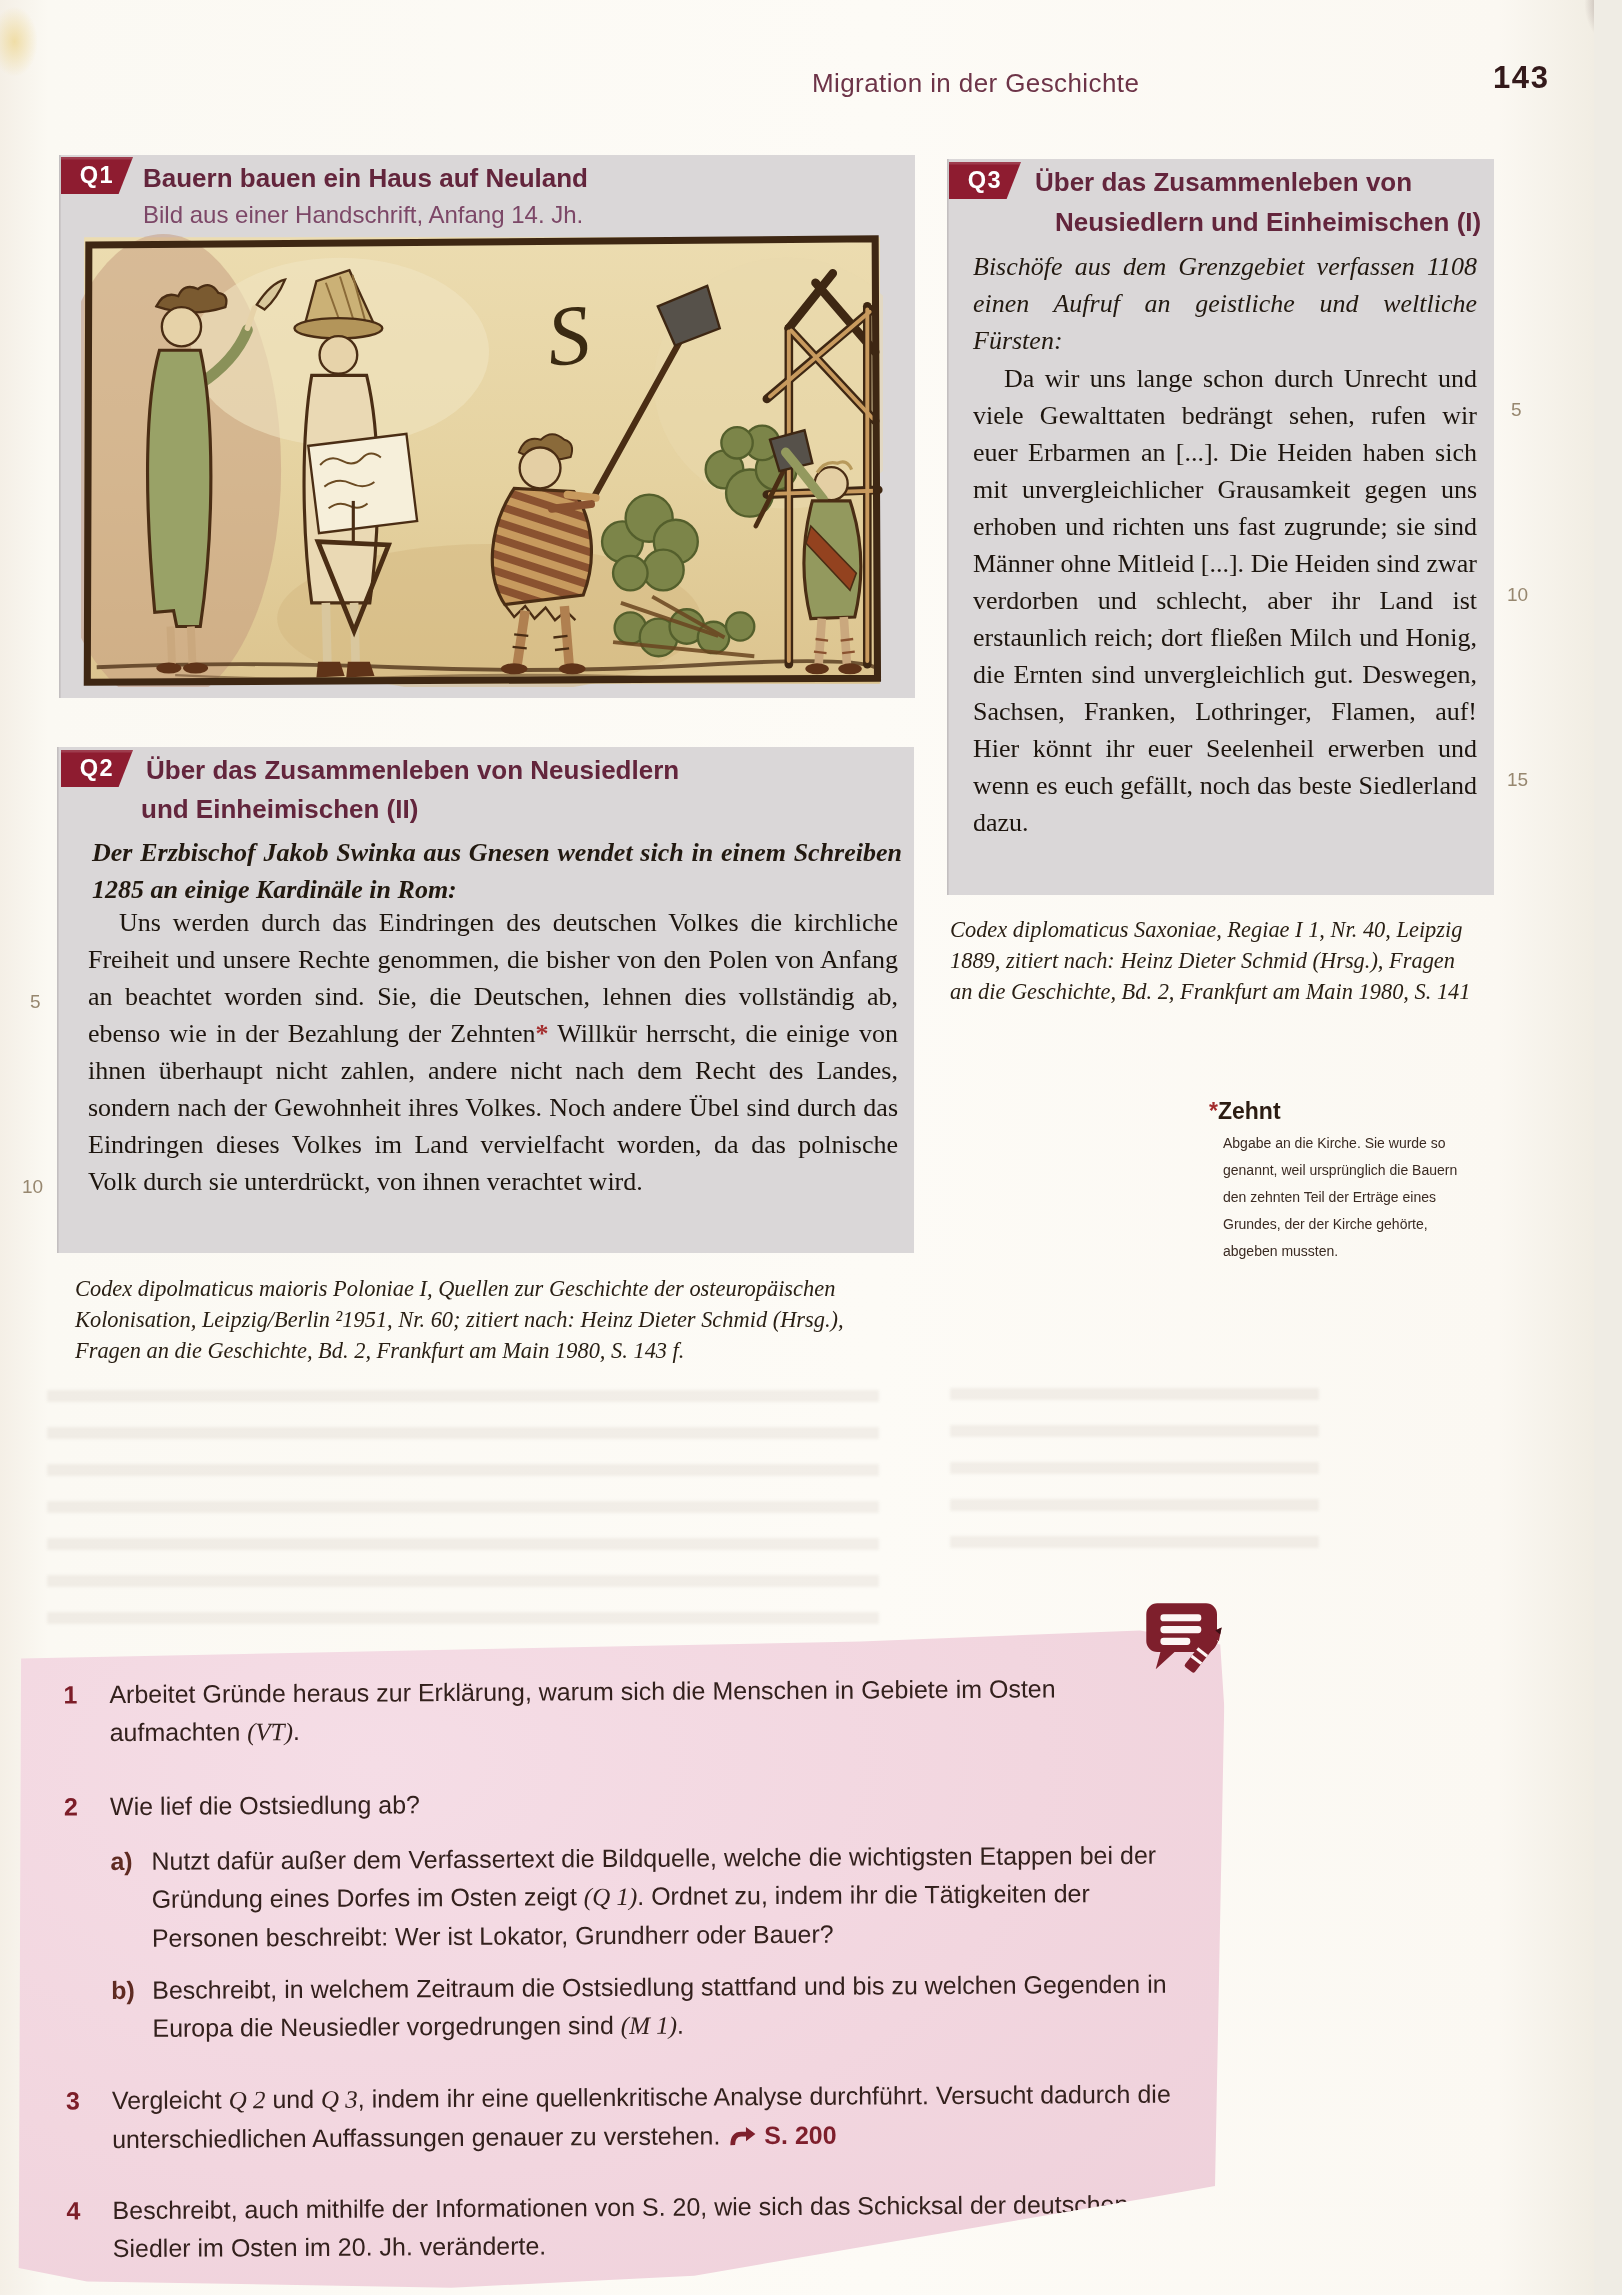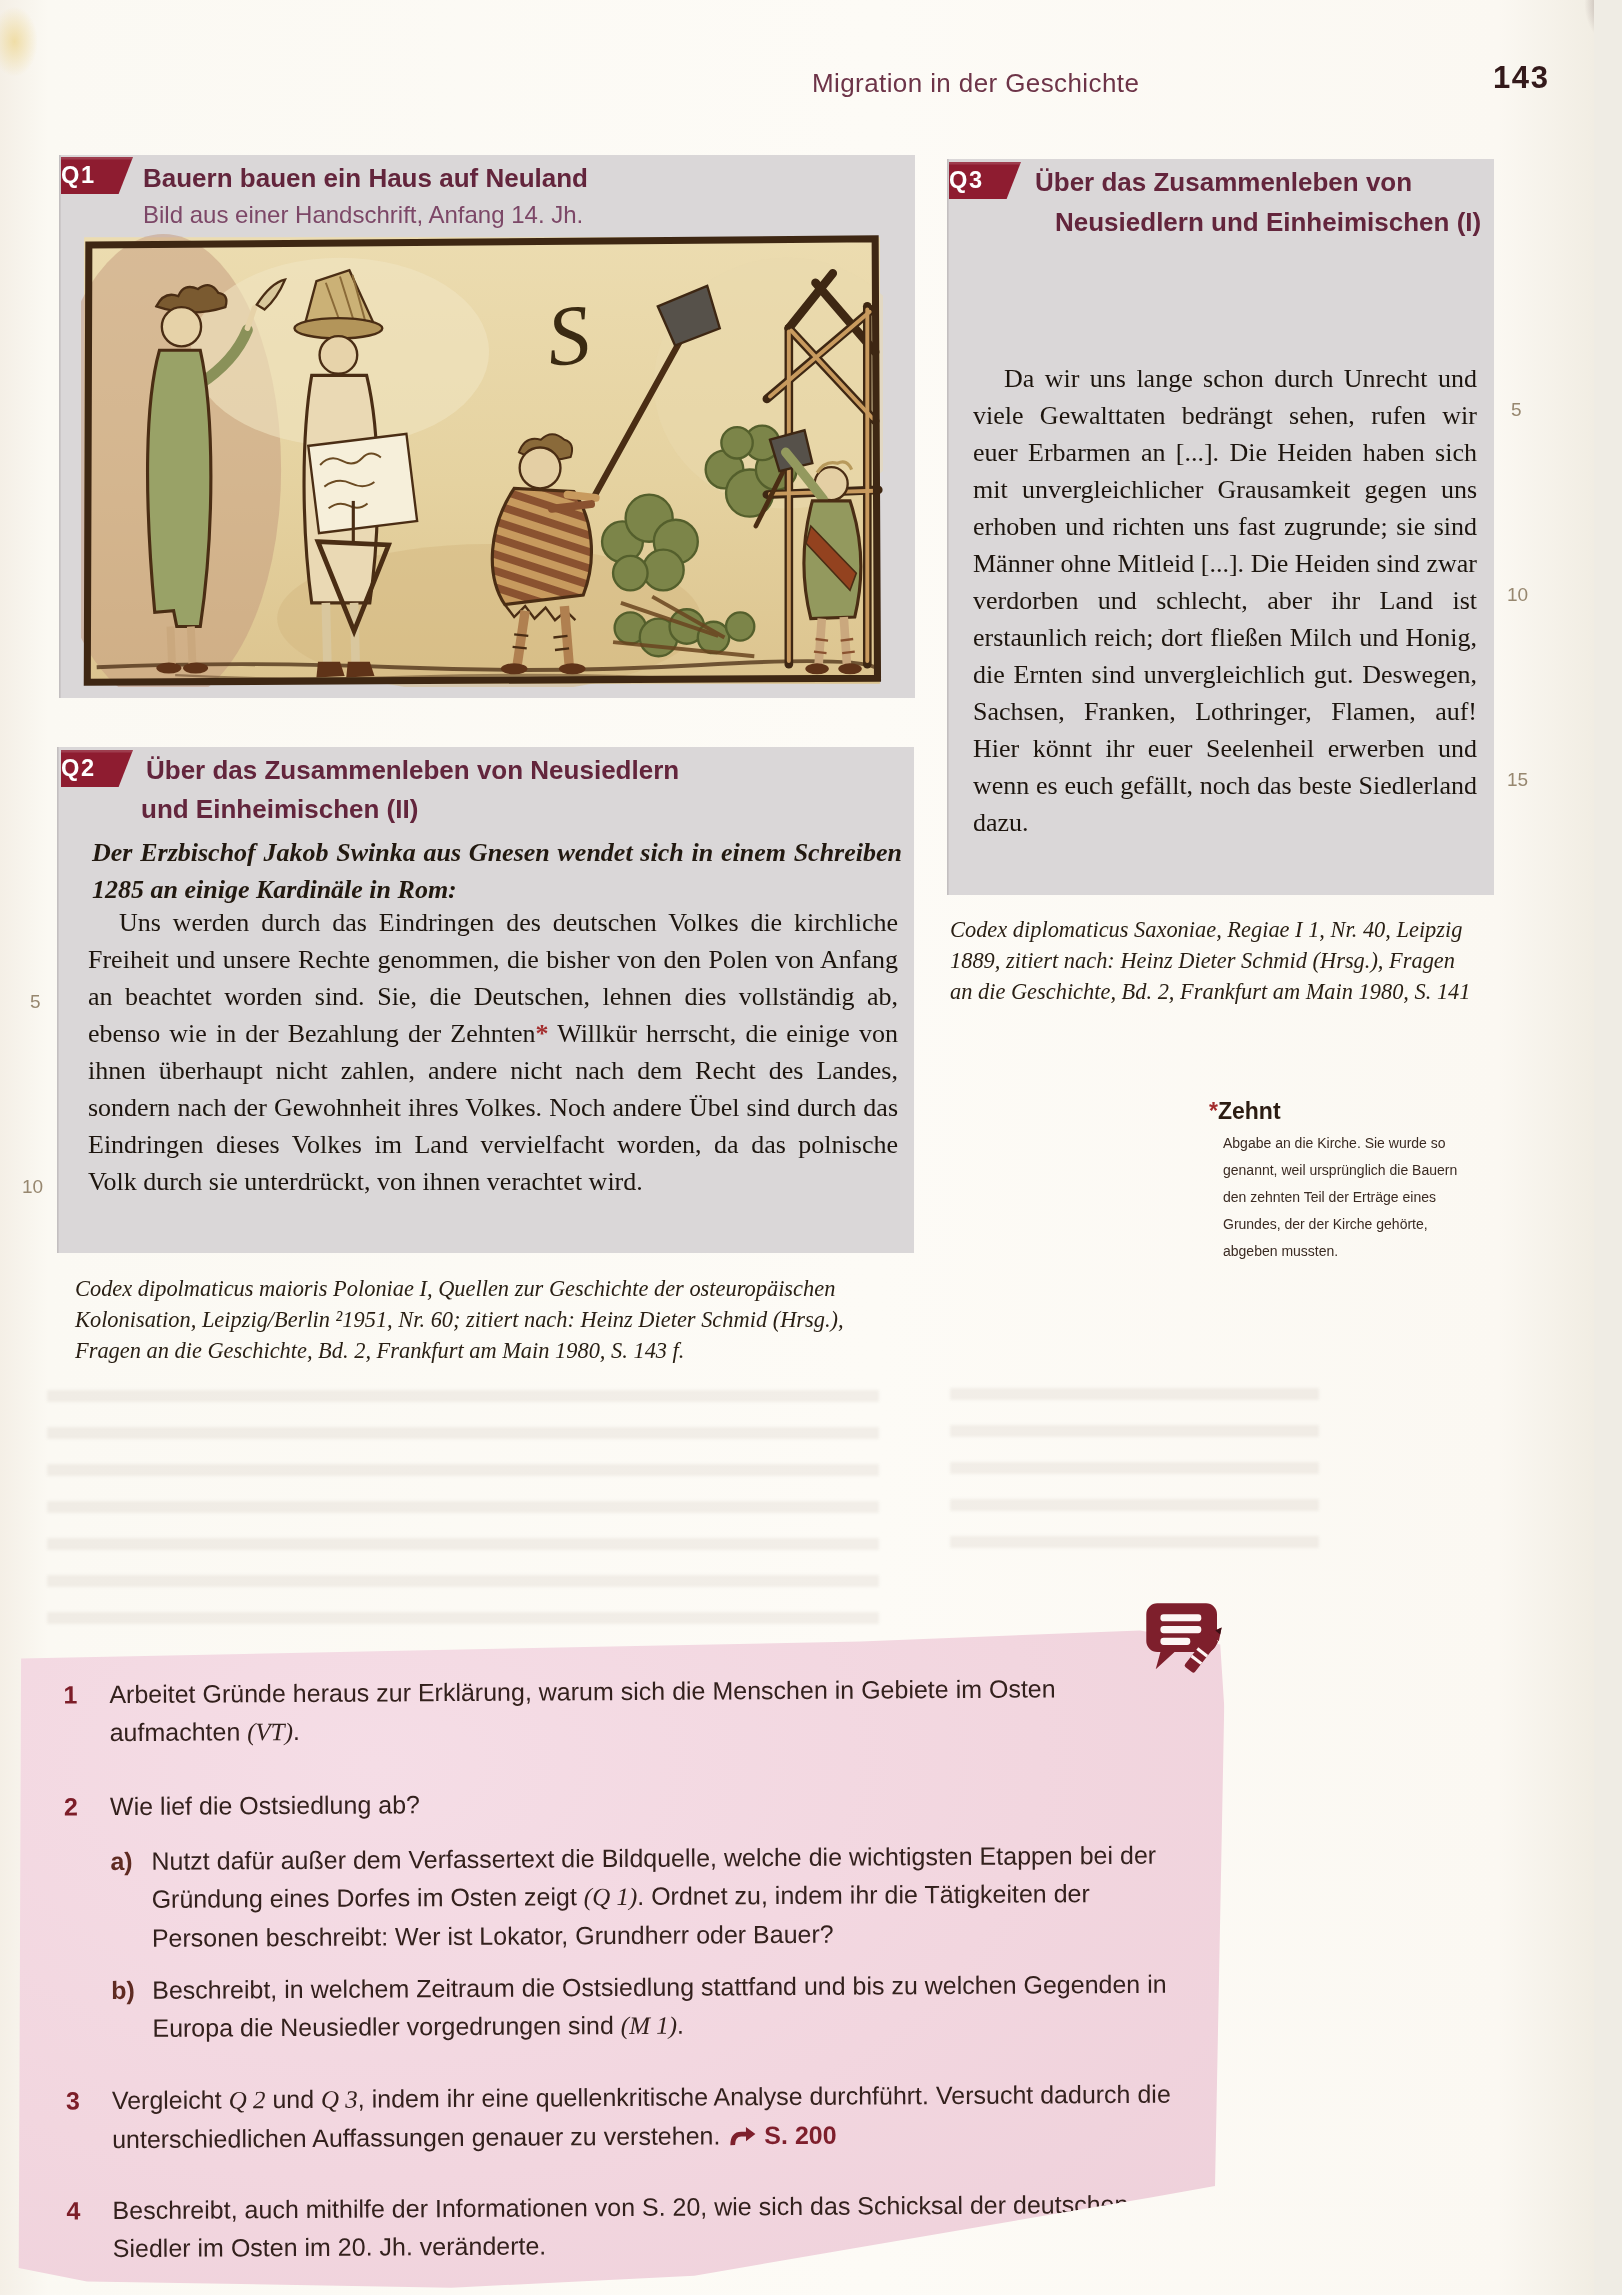--- a/index.html
+++ b/index.html
@@ -10,21 +10,21 @@
     font-family:"Liberation Sans",sans-serif;color:#241a14;
   }
   .abs{position:absolute;}
   
   .page-header{font-size:26px;color:#6d3448;letter-spacing:0.4px;}
   .page-number{font-size:31px;font-weight:bold;color:#341a1b;letter-spacing:1.6px;}
   
   .qbox{background:#dad7d8;box-shadow:inset 1.6px 0 0 #c3bfc0;}
   .q-badge{
     background:#8e1c30;color:#fff;font-weight:bold;font-size:23.6px;
-    width:72px;height:37px;line-height:37px;text-align:left;
+    width:72px;height:37px;line-height:37px;text-align:center;
     clip-path:polygon(0 0,100% 0,80% 100%,0 100%);
     letter-spacing:1.6px;box-shadow:inset 0 2.4px 0 rgba(255,255,255,.15);
   }
   .q-title{font-size:26px;line-height:39px;font-weight:bold;color:#63253c;}
   .q-subtitle{font-size:24px;color:#7c4767;}
   .serif-intro{font-family:"Liberation Serif",serif;font-style:italic;font-size:26px;line-height:37px;text-align:justify;color:#221910;}
   .serif-body{font-family:"Liberation Serif",serif;font-size:26px;line-height:37px;text-align:justify;text-indent:31px;color:#1d150e;}
   .fn-mark{color:#a32c2c;font-weight:bold;}
   .citation{font-family:"Liberation Serif",serif;font-style:italic;font-size:22.4px;line-height:31px;color:#2a2015;}
   .line-num{font-size:19px;color:#97876f;}
@@ -225,20 +225,21 @@
     <span>Uns werden durch das Eindringen des deutschen Volkes die kirchliche Freiheit und unsere Rechte genommen, die bisher von den Polen von Anfang an beachtet worden sind. Sie, die Deutschen, lehnen dies vollständig ab, ebenso wie in der Bezahlung der Zehnten</span><span class="fn-mark">*</span><span> Willkür herrscht, die einige von ihnen überhaupt nicht zahlen, andere nicht nach dem Recht des Landes, sondern nach der Gewohnheit ihres Volkes. Noch andere Übel sind durch das Eindringen dieses Volkes im Land vervielfacht worden, da das polnische Volk durch sie unterdrückt, von ihnen verachtet wird.</span>
   </p>
   <div class="abs line-num" style="left:30px;top:991px;">5</div>
   <div class="abs line-num" style="left:22px;top:1176px;">10</div>
   <div class="abs citation" style="left:75px;top:1273px;width:823px;">Codex dipolmaticus maioris Poloniae I, Quellen zur Geschichte der osteuropäischen Kolonisation, Leipzig/Berlin ²1951, Nr. 60; zitiert nach: Heinz Dieter Schmid (Hrsg.), Fragen an die Geschichte, Bd. 2, Frankfurt am Main 1980, S. 143 f.</div>
 
   <div class="abs qbox" style="left:947px;top:159px;width:547px;height:736px;"></div>
   <div class="abs q-badge" style="left:949px;top:162px;">Q3</div>
   <div class="abs q-title" style="left:1035px;top:163px;">Über das Zusammenleben von</div>
   <div class="abs q-title" style="left:1035px;top:203px;margin-left:20px;">Neusiedlern und Einheimischen (I)</div>
+  <div class="abs serif-intro" style="left:973px;top:248px;width:504px;">Bischöfe aus dem Grenzgebiet verfassen 1108 einen Aufruf an geistliche und weltliche Fürsten:</div>
   <p class="abs serif-body" style="left:973px;top:360px;width:504px;margin:0;">Da wir uns lange schon durch Unrecht und viele Gewalttaten bedrängt sehen, rufen wir euer Erbarmen an [...]. Die Heiden haben sich mit unvergleichlicher Grausamkeit gegen uns erhoben und richten uns fast zugrunde; sie sind Männer ohne Mitleid [...]. Die Heiden sind zwar verdorben und schlecht, aber ihr Land ist erstaunlich reich; dort fließen Milch und Honig, die Ernten sind unvergleichlich gut. Deswegen, Sachsen, Franken, Lothringer, Flamen, auf! Hier könnt ihr euer Seelenheil erwerben und wenn es euch gefällt, noch das beste Siedlerland dazu.</p>
   <div class="abs line-num" style="left:1511px;top:399px;">5</div>
   <div class="abs line-num" style="left:1507px;top:584px;">10</div>
   <div class="abs line-num" style="left:1507px;top:769px;text-align:center;">15</div>
   <div class="abs citation" style="left:950px;top:914px;width:528px;">Codex diplomaticus Saxoniae, Regiae I 1, Nr. 40, Leipzig 1889, zitiert nach: Heinz Dieter Schmid (Hrsg.), Fragen an die Geschichte, Bd. 2, Frankfurt am Main 1980, S. 141</div>
 
   <div class="abs" style="left:1209px;top:1098px;width:290px;">
     <div>
       <span class="fn-mark" style="font-size:23px;">*</span><span class="footnote-term">Zehnt</span>
     </div>

